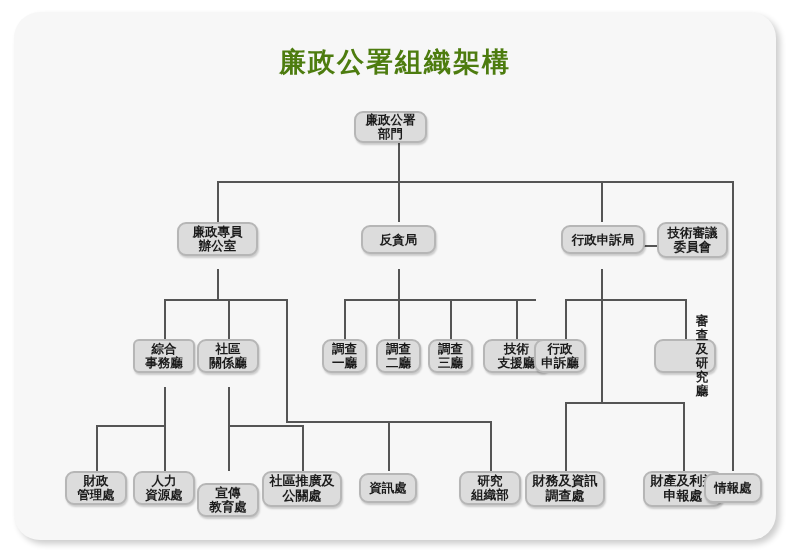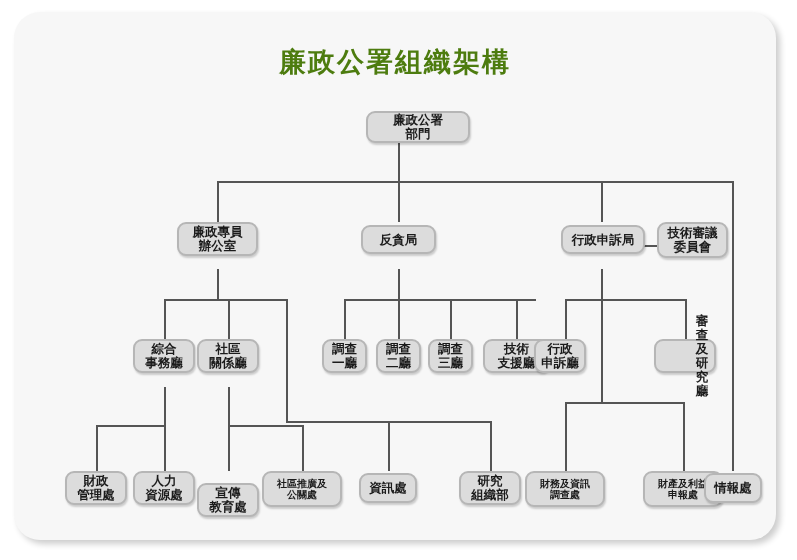--- a/index.html
+++ b/index.html
@@ -58,21 +58,21 @@
     justify-content: center;
     text-align: center;
     color: #1b1b1b;
     font-weight: bold;
     font-size: 12.5px;
     line-height: 1.12;
     white-space: pre-line;
     padding: 0 2px;
     z-index: 5;
   }
-  .node.small { font-size: 10px; }
+  .node.small { font-size: 13px; }
 </style>
 </head>
 <body>
 
 <div id="chart-canvas">
 
   <div id="chart-title">廉政公署組織架構</div>
 
   <div class="line vline" style="left:384px; top:129px; height:40px;"></div>
 
@@ -116,34 +116,34 @@
   <div class="line vline" style="left:587px; top:287px; height:103px;"></div>
   <div class="line hline" style="left:551px; top:390px; width:120px;"></div>
   <div class="line vline" style="left:551px; top:390px; height:69px;"></div>
   <div class="line vline" style="left:669px; top:390px; height:69px;"></div>
 
   <div class="line vline" style="left:587px; top:257px; height:30px;"></div>
   <div class="line hline" style="left:551px; top:287px; width:122px;"></div>
   <div class="line vline" style="left:551px; top:287px; height:40px;"></div>
   <div class="line vline" style="left:671px; top:287px; height:40px;"></div>
 
-  <div class="node" style="left:340px; top:99px; width:104px; height:32px;margin-left:12px;">廉政公署
+  <div class="node" style="left:340px; top:99px; width:73px; height:32px;">廉政公署
 部門</div>
 
   <div class="node" style="left:163px; top:210px; width:81px; height:34px;">廉政專員
 辦公室</div>
 
   <div class="node" style="left:347px; top:213px; width:75px; height:29px;">反貪局</div>
 
   <div class="node" style="left:547px; top:213px; width:84px; height:29px;">行政申訴局</div>
 
   <div class="node" style="left:643px; top:210px; width:71px; height:36px;">技術審議
 委員會</div>
 
-  <div class="node" style="left:119px; top:327px; width:62px; height:34px;">綜合
+  <div class="node" style="left:119px; top:327px; width:62px; height:34px;border-radius:6px;">綜合
 事務廳</div>
 
   <div class="node" style="left:183px; top:327px; width:62px; height:34px;">社區
 關係廳</div>
 
   <div class="node" style="left:308px; top:327px; width:45px; height:34px;">調查
 一廳</div>
 
   <div class="node" style="left:362px; top:327px; width:45px; height:34px;">調查
 二廳</div>

